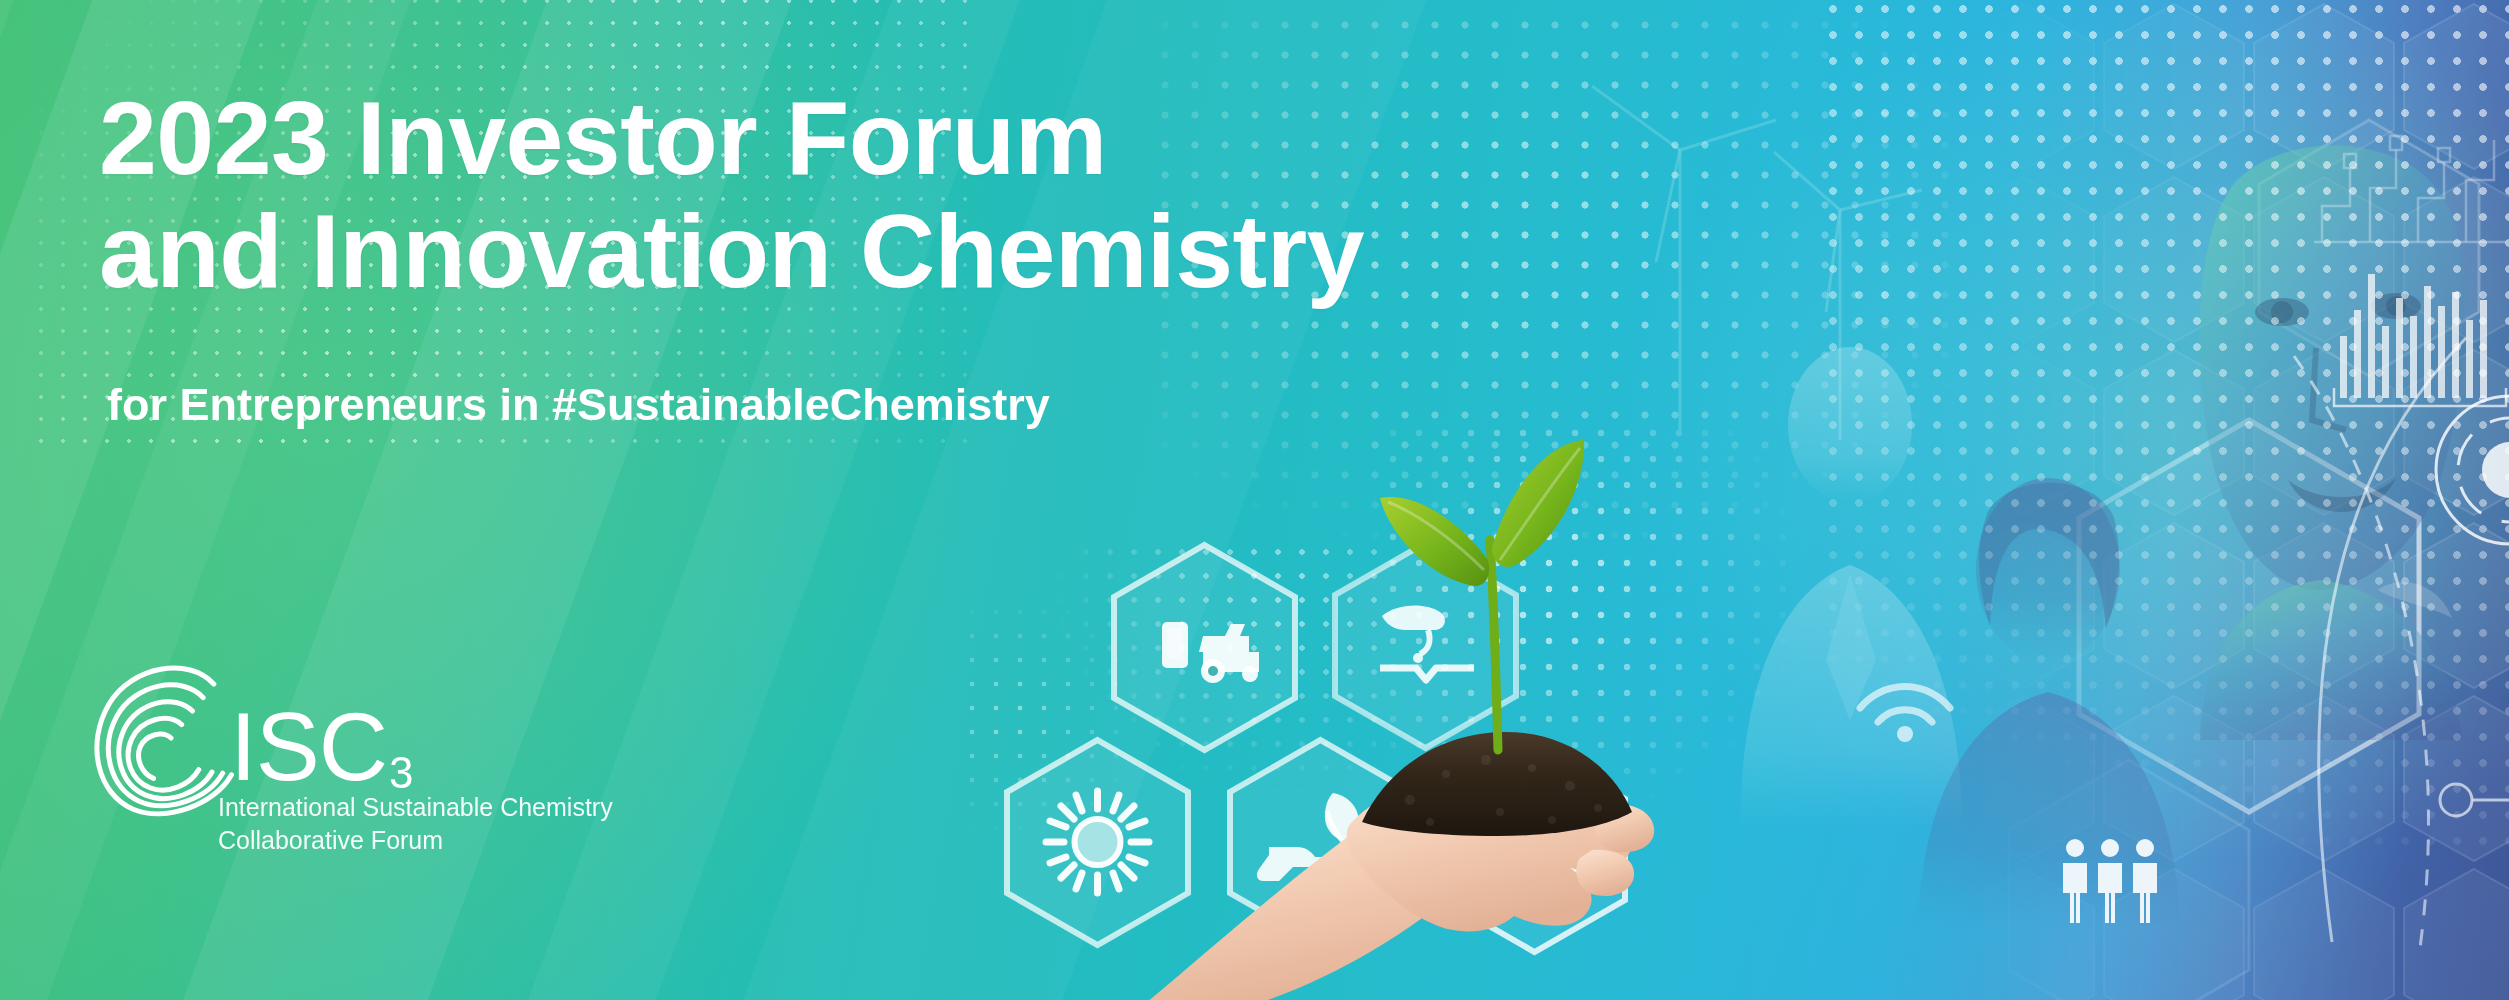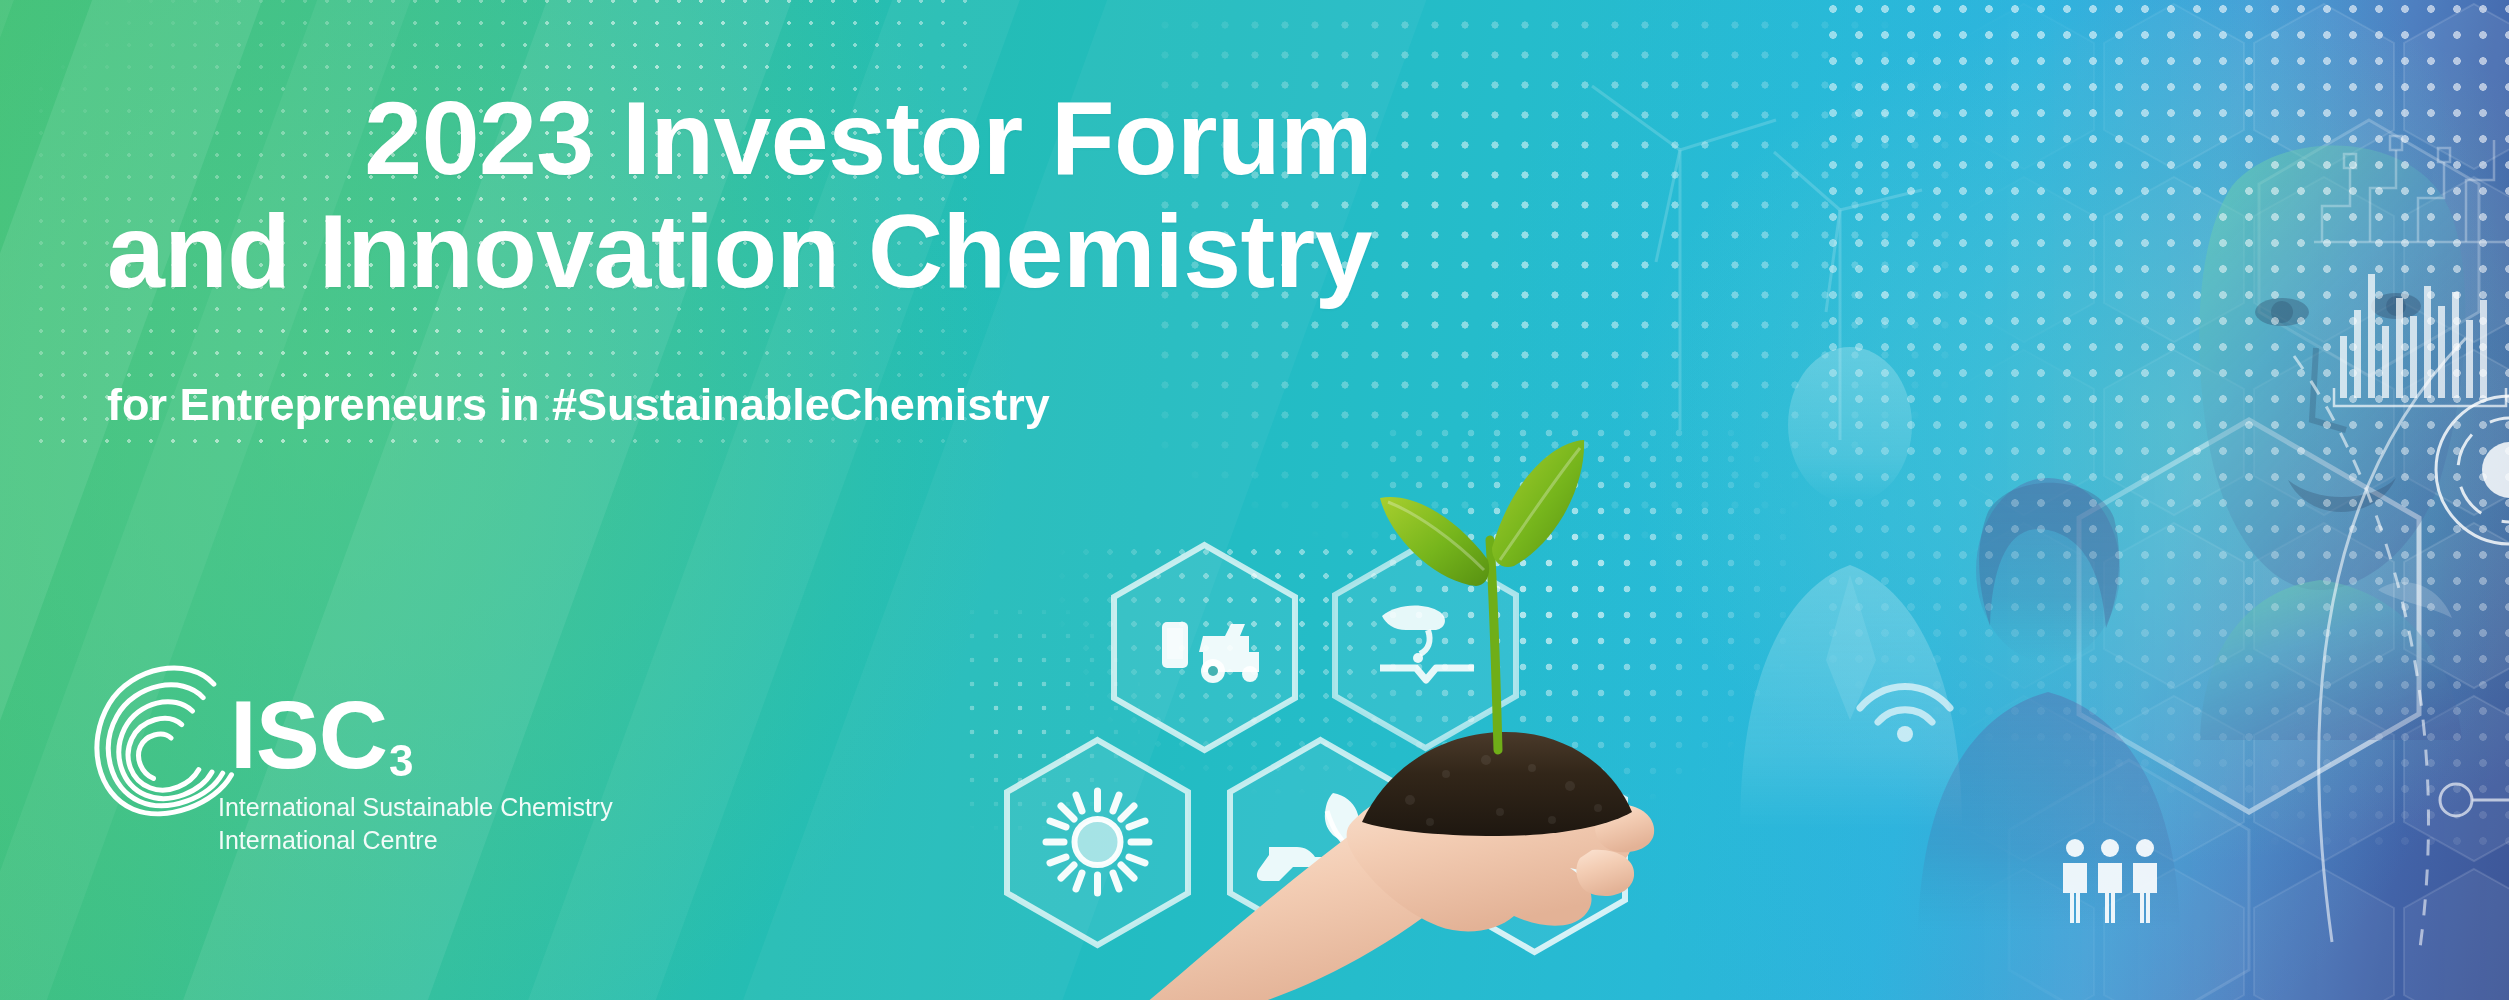--- a/index.html
+++ b/index.html
@@ -148,49 +148,48 @@
   
   .hexicon { position:absolute; }
   .hexicon svg { display:block; overflow:visible; }
 
   
   .handplant { position:absolute; left:1140px; top:430px; width:620px; height:580px; }
 
   
   .title {
     position:absolute;
-    left:107px; top:82px;
+    left:99px; top:82px;
     color:#ffffff;
     font-size:104px;
     font-weight:bold;
     line-height:1.09;
     letter-spacing:-0.5px;
     white-space:nowrap;
     text-shadow:0 1px 3px rgba(0,0,0,0.05);
-    text-align:right;
   }
   .title .ln { display:block; }
 
   .subtitle {
     position:absolute;
     left:107px; top:378px;
     color:#ffffff;
     font-size:45px;
     font-weight:bold;
     line-height:1.20;
     white-space:nowrap;
   }
   .subtitle .ln { display:block; }
 
   
   .logo { position:absolute; left:78px; top:655px; width:520px; height:230px; }
   .logo-mark { position:absolute; left:0; top:0; width:180px; height:175px; }
   .logo-word {
-    position:absolute; left:152px; top:32px;
-    color:#fff; font-size:96px; font-weight:bold; letter-spacing:-1px;
+    position:absolute; left:152px; top:44px;
+    color:#fff; font-size:96px; font-weight:normal; letter-spacing:-1px;
     line-height:1;
   }
   .logo-word sub { font-size:44px; vertical-align:baseline; position:relative; top:8px; left:2px; }
   .logo-tag {
     position:absolute; left:140px; top:136px;
     color:rgba(255,255,255,0.93);
     font-size:25px;
     line-height:1.32;
     font-weight:normal;
     white-space:nowrap;
@@ -538,17 +537,17 @@
         <path d="M122 64 C110 42 72 40 52 62 C32 84 34 116 54 132 C74 148 108 144 124 128"></path>
         <path d="M108 74 C98 58 70 58 56 74 C42 90 44 114 60 126 C76 138 100 134 112 122"></path>
         <path d="M94 84 C88 74 70 74 62 84 C54 94 56 110 66 118"></path>
       </g>
     </svg>
 
     <div class="logo-word"><span>ISC</span><sub>3</sub></div>
 
     <div class="logo-tag">
       <span class="ln">International Sustainable Chemistry</span>
-      <span class="ln">International Centre</span>
+      <span class="ln">Collaborative Forum</span>
     </div>
   </div>
 
 </div>
 
 </body></html>

